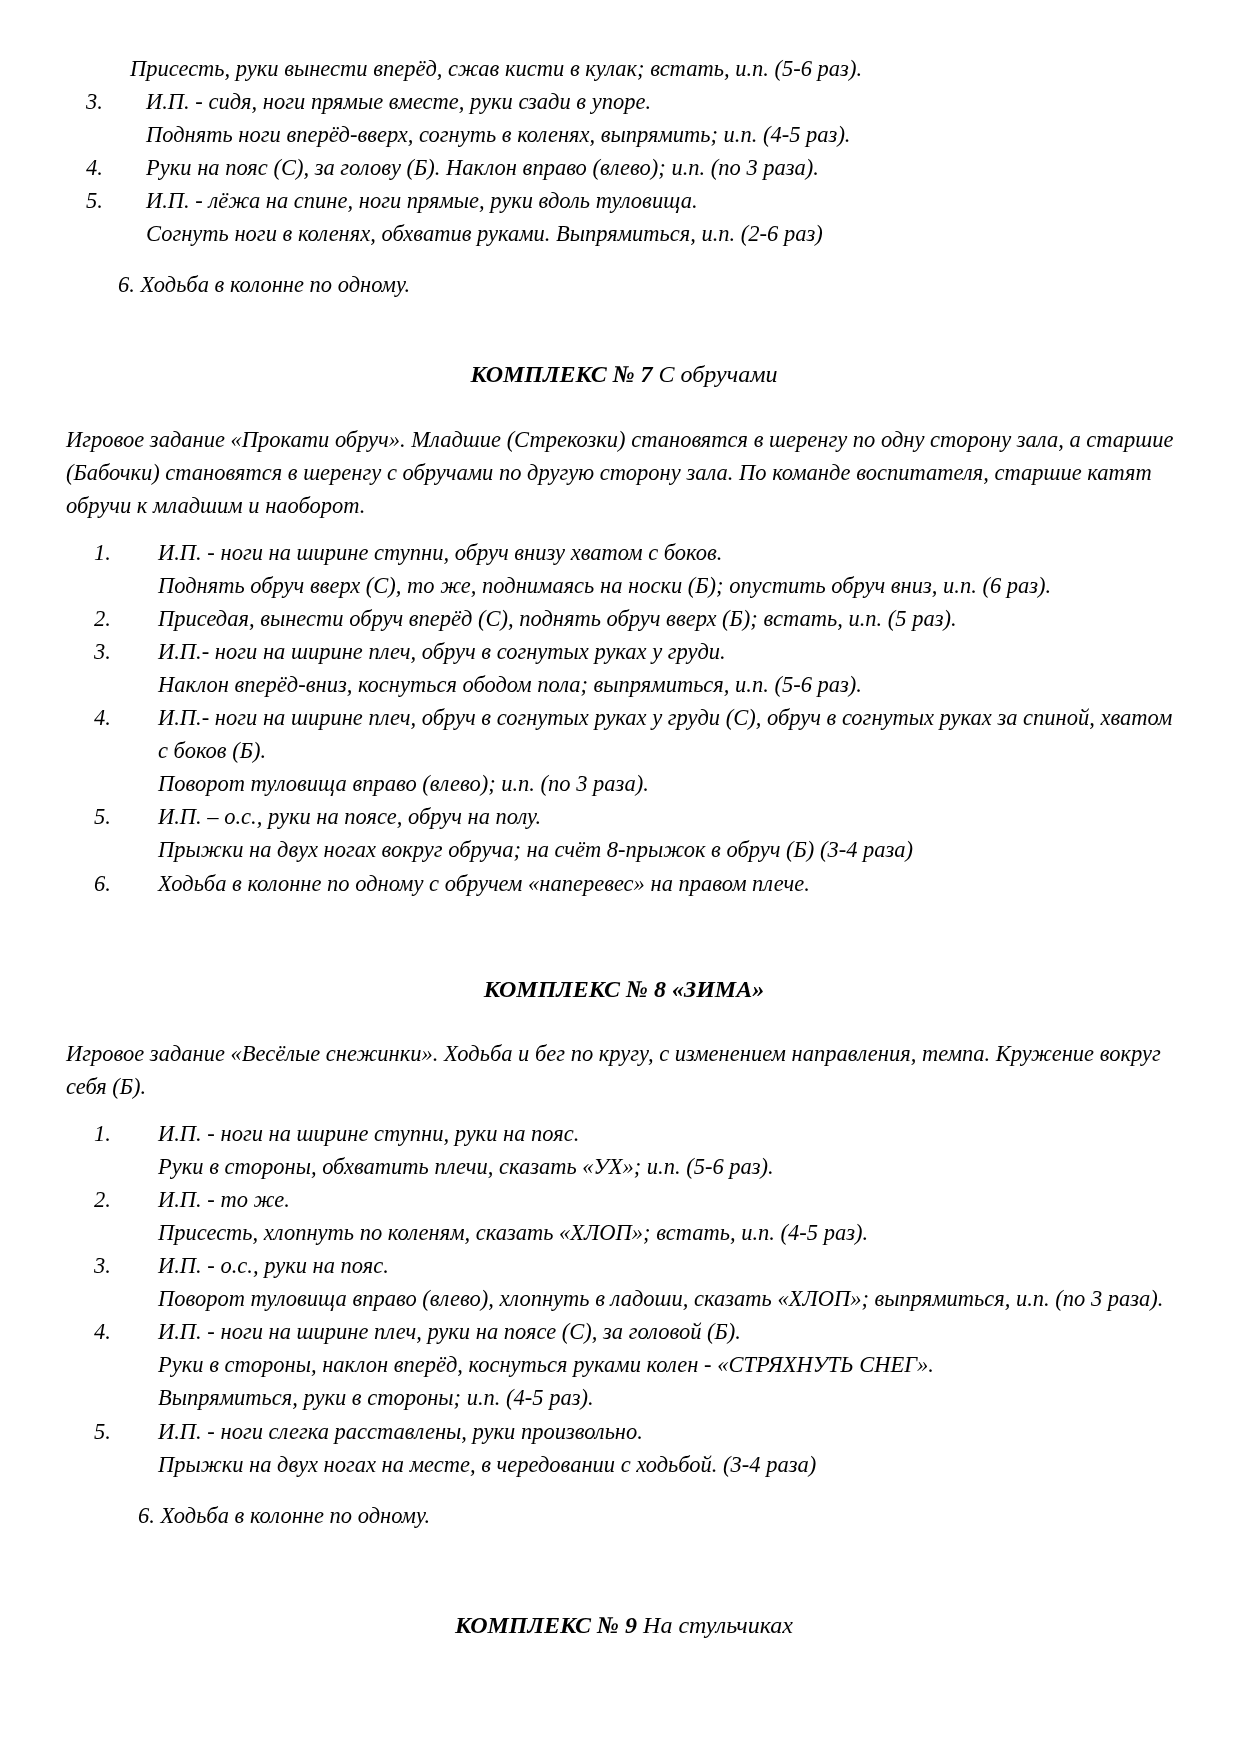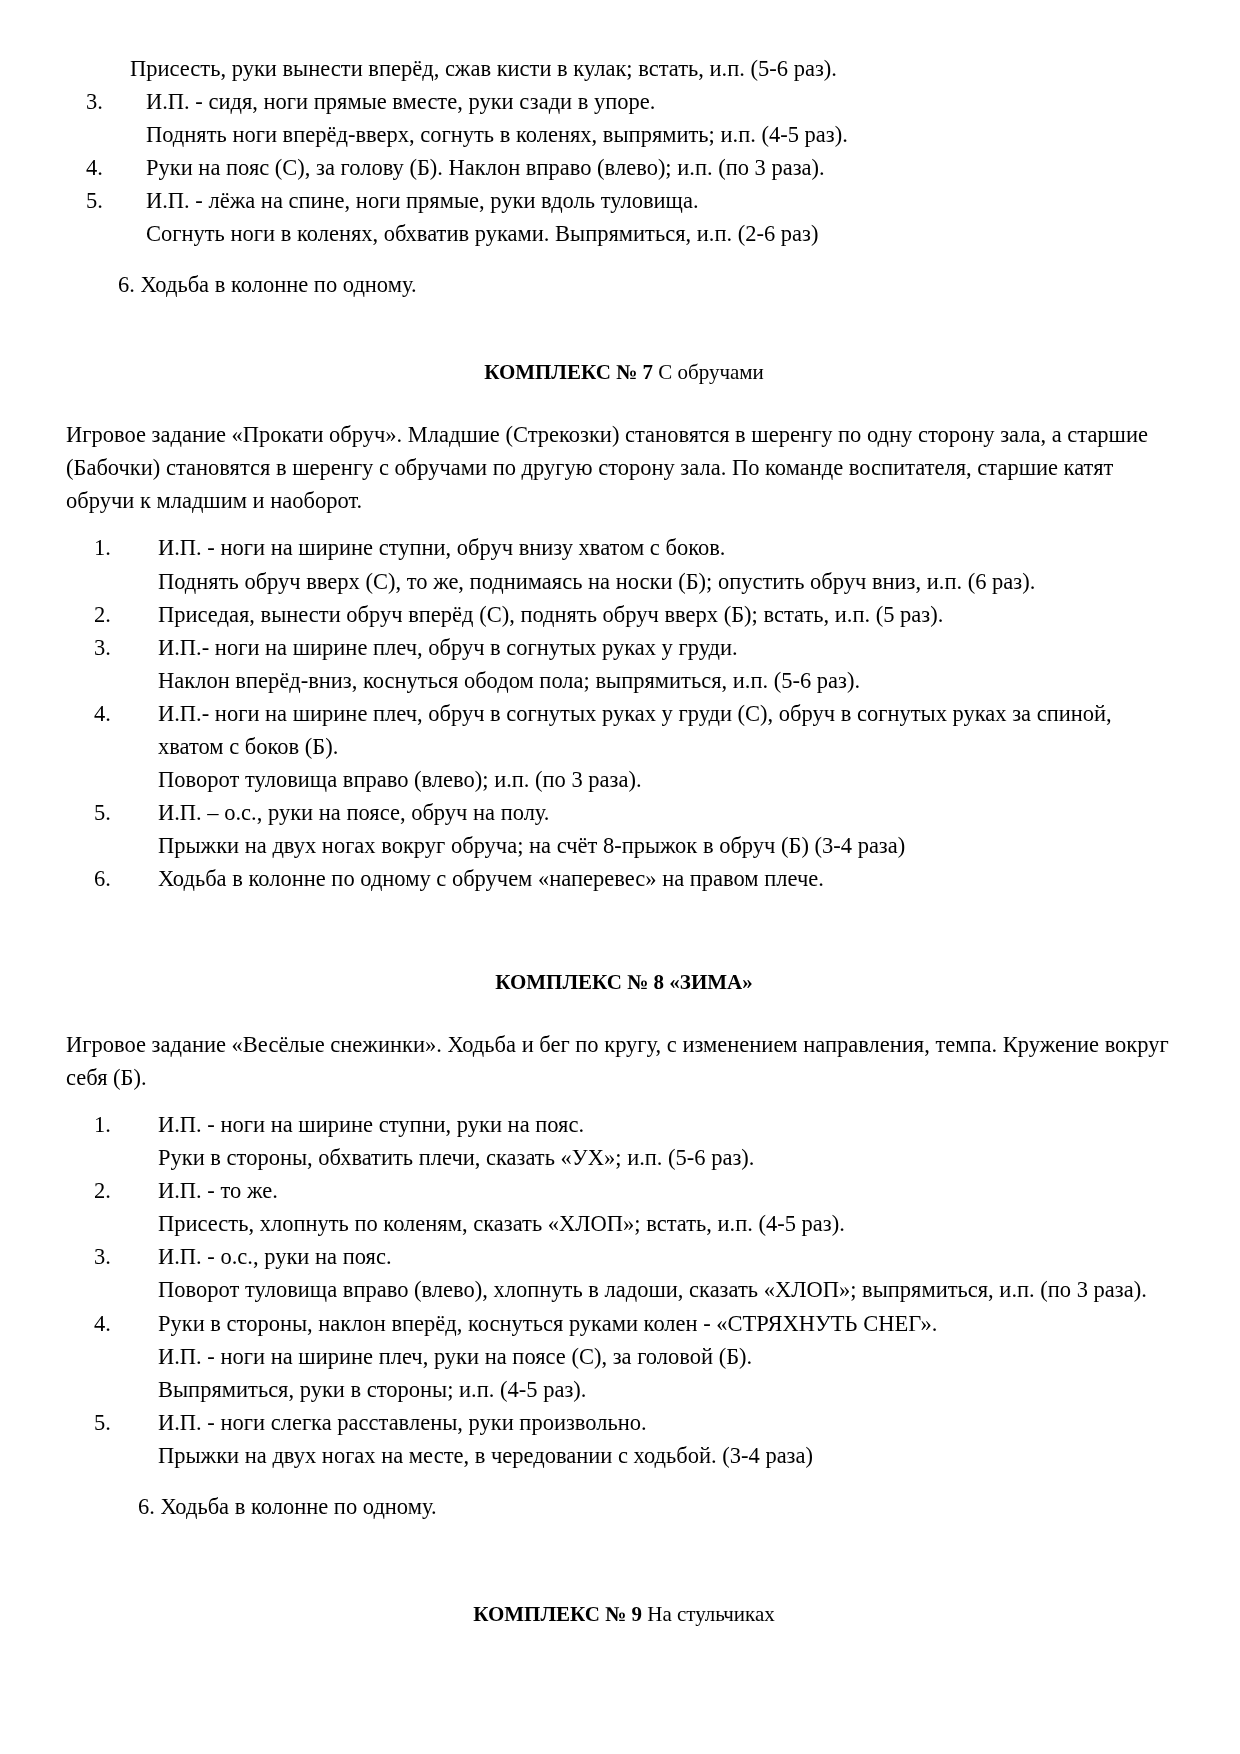--- a/index.html
+++ b/index.html
@@ -12,35 +12,36 @@
     color: #000000;
   }
   .page {
     position: relative;
     width: 1240px;
     height: 1754px;
     background: #ffffff;
     box-sizing: border-box;
     padding: 52px 58px 40px 66px;
     overflow: hidden;
+    font-style: italic;
   }
   .doc {
     font-size: 22.5px;
     line-height: 1.47;
   }
 
   
   .para {
     margin: 0;
     text-align: left;
   }
   .heading {
     text-align: center;
     margin: 0;
-    font-size: 21px;
+    font-size: 24px;
     line-height: 1.47;
   }
   .heading .bold {
     font-weight: bold;
   }
   .spacer-sm { height: 14px; }
   .spacer-md { height: 30px; }
   .spacer-lg { height: 52px; }
   .spacer-xl { height: 72px; }
 
@@ -194,22 +195,22 @@
         <span class="line">И.П. - то же.</span>
         <span class="line sub">Присесть, хлопнуть по коленям, сказать «ХЛОП»; встать, и.п. (4-5 раз).</span>
       </li>
       <li class="num-item">
         <span class="marker">3.</span>
         <span class="line">И.П. - о.с., руки на пояс.</span>
         <span class="line sub">Поворот туловища вправо (влево), хлопнуть в ладоши, сказать «ХЛОП»; выпрямиться, и.п. (по 3 раза).</span>
       </li>
       <li class="num-item">
         <span class="marker">4.</span>
+        <span class="line">И.П. - ноги на ширине плеч, руки на поясе (С), за головой (Б).</span>
         <span class="line sub">Руки в стороны, наклон   вперёд, коснуться руками колен - «СТРЯХНУТЬ СНЕГ».</span>
-        <span class="line">И.П. - ноги на ширине плеч, руки на поясе (С), за головой (Б).</span>
         <span class="line sub">Выпрямиться, руки в стороны; и.п. (4-5 раз).</span>
       </li>
       <li class="num-item">
         <span class="marker">5.</span>
         <span class="line">И.П. - ноги слегка расставлены, руки произвольно.</span>
         <span class="line sub">Прыжки на двух ногах на месте, в чередовании с ходьбой. (3-4 раза)</span>
       </li>
     </ul>
 
     <div class="spacer-sm"></div>

